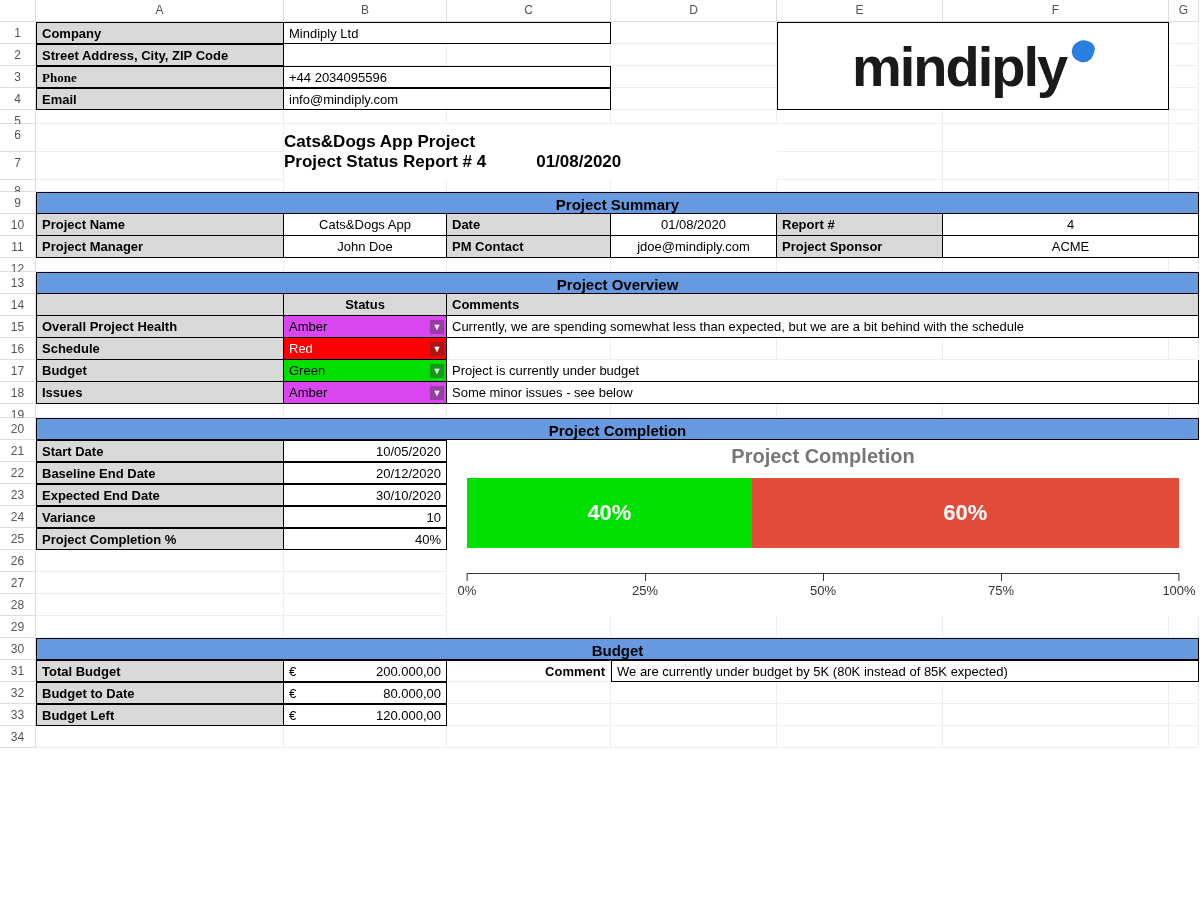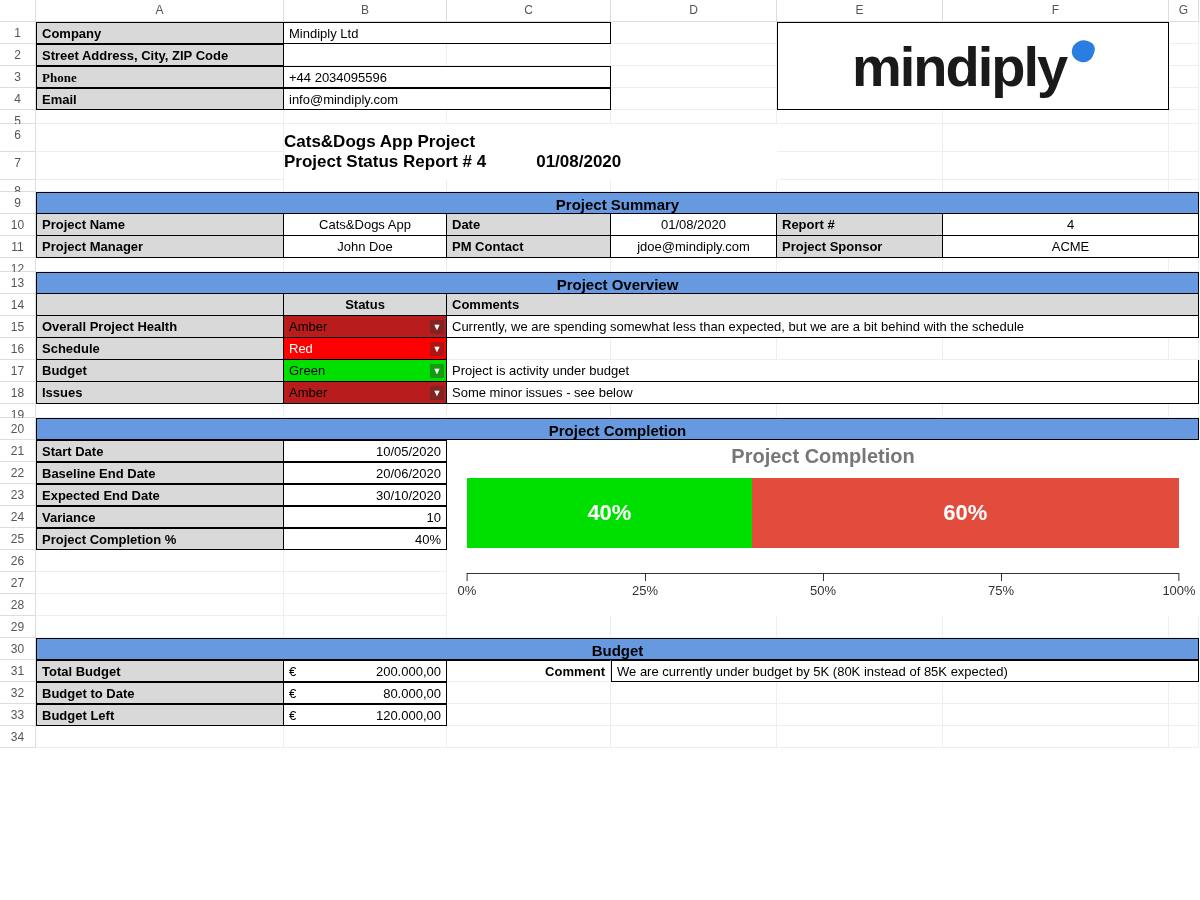--- a/index.html
+++ b/index.html
@@ -151,21 +151,21 @@
   }
   .axis-line {
     position: absolute;
     top: 0;
     left: 0;
     right: 0;
     height: 1px;
     background: #333;
   }
 </style>
-<style>.over{z-index:2;position:relative;background:#fff;}.over.fill-grey{background:#d9d9d9}.over.fill-blue{background:#6699e0}.over.fill-amber{background:#b91c1c}.over.fill-red{background:#f00;color:#fff}.over.fill-green{background:#00e000}</style></head>
+<style>.over{z-index:2;position:relative;background:#fff;}.over.fill-grey{background:#d9d9d9}.over.fill-blue{background:#6699e0}.over.fill-amber{background:#d946ef}.over.fill-red{background:#f00;color:#fff}.over.fill-green{background:#00e000}</style></head>
 <body>
 
 <div class="sheet" id="sheet" style="grid-template-rows: 22px 22px 22px 22px 22px 14px 28px 28px 12px 22px 22px 22px 14px 22px 22px 22px 22px 22px 22px 14px 22px 22px 22px 22px 22px 22px 22px 22px 22px 22px 22px 22px 22px 22px 22px;">
     <div class="corner" style="grid-area: 1 / 1 / 2 / 2;"></div>
     <div class="col-head" style="grid-area: 1 / 2 / 2 / 3;">A</div>
     <div class="col-head" style="grid-area: 1 / 3 / 2 / 4;">B</div>
     <div class="col-head" style="grid-area: 1 / 4 / 2 / 5;">C</div>
     <div class="col-head" style="grid-area: 1 / 5 / 2 / 6;">D</div>
     <div class="col-head" style="grid-area: 1 / 6 / 2 / 7;">E</div>
     <div class="col-head" style="grid-area: 1 / 7 / 2 / 8;">F</div>
@@ -479,29 +479,29 @@
     <div class="cell over fill-grey b-left b-bot b-right" style="grid-area: 15 / 2 / 16 / 3;"></div>
     <div class="cell over fill-grey bold center b-bot b-right" style="grid-area: 15 / 3 / 16 / 4;">Status</div>
     <div class="cell over fill-grey bold b-bot b-right" style="grid-area: 15 / 4 / 16 / 9;">Comments</div>
     <div class="cell over fill-grey bold b-left b-bot b-right" style="grid-area: 16 / 2 / 17 / 3;">Overall Project Health</div>
     <div class="cell over dd fill-amber b-bot b-right" style="grid-area: 16 / 3 / 17 / 4;">Amber</div>
     <div class="cell over b-bot b-right" style="grid-area: 16 / 4 / 17 / 9;">Currently, we are spending somewhat less than expected, but we are a bit behind with the schedule</div>
     <div class="cell over fill-grey bold b-left b-bot b-right" style="grid-area: 17 / 2 / 18 / 3;">Schedule</div>
     <div class="cell over dd fill-red b-bot b-right" style="grid-area: 17 / 3 / 18 / 4;">Red</div>
     <div class="cell over fill-grey bold b-left b-bot b-right" style="grid-area: 18 / 2 / 19 / 3;">Budget</div>
     <div class="cell over dd fill-green b-bot b-right" style="grid-area: 18 / 3 / 19 / 4;">Green</div>
-    <div class="cell over b-bot b-right" style="grid-area: 18 / 4 / 19 / 9;">Project is activity under budget</div>
+    <div class="cell over b-bot b-right" style="grid-area: 18 / 4 / 19 / 9;">Project is currently under budget</div>
     <div class="cell over fill-grey bold b-left b-bot b-right" style="grid-area: 19 / 2 / 20 / 3;">Issues</div>
     <div class="cell over dd fill-amber b-bot b-right" style="grid-area: 19 / 3 / 20 / 4;">Amber</div>
     <div class="cell over b-bot b-right" style="grid-area: 19 / 4 / 20 / 9;">Some minor issues - see below</div>
     <div class="cell over fill-blue sect-head b-top b-bot b-left b-right" style="grid-area: 21 / 2 / 22 / 9;">Project Completion</div>
     <div class="cell over fill-grey bold b-left b-bot b-right b-top" style="grid-area: 22 / 2 / 23 / 3;">Start Date</div>
     <div class="cell over right b-bot b-right b-top" style="grid-area: 22 / 3 / 23 / 4;">10/05/2020</div>
     <div class="cell over fill-grey bold b-left b-bot b-right b-top" style="grid-area: 23 / 2 / 24 / 3;">Baseline End Date</div>
-    <div class="cell over right b-bot b-right b-top" style="grid-area: 23 / 3 / 24 / 4;">20/06/2020</div>
+    <div class="cell over right b-bot b-right b-top" style="grid-area: 23 / 3 / 24 / 4;">20/12/2020</div>
     <div class="cell over fill-grey bold b-left b-bot b-right b-top" style="grid-area: 24 / 2 / 25 / 3;">Expected End Date</div>
     <div class="cell over right b-bot b-right b-top" style="grid-area: 24 / 3 / 25 / 4;">30/10/2020</div>
     <div class="cell over fill-grey bold b-left b-bot b-right b-top" style="grid-area: 25 / 2 / 26 / 3;">Variance</div>
     <div class="cell over right b-bot b-right b-top" style="grid-area: 25 / 3 / 26 / 4;">10</div>
     <div class="cell over fill-grey bold b-left b-bot b-right b-top" style="grid-area: 26 / 2 / 27 / 3;">Project Completion %</div>
     <div class="cell over right b-bot b-right b-top" style="grid-area: 26 / 3 / 27 / 4;">40%</div>
     <div class="over chart-area" style="grid-area: 22 / 4 / 30 / 9; background: rgb(255, 255, 255);">
       <div class="chart-title">Project Completion</div>
       <div class="bar">
         <div class="bar-seg" style="width:40%;background:#00e000">40%</div>

